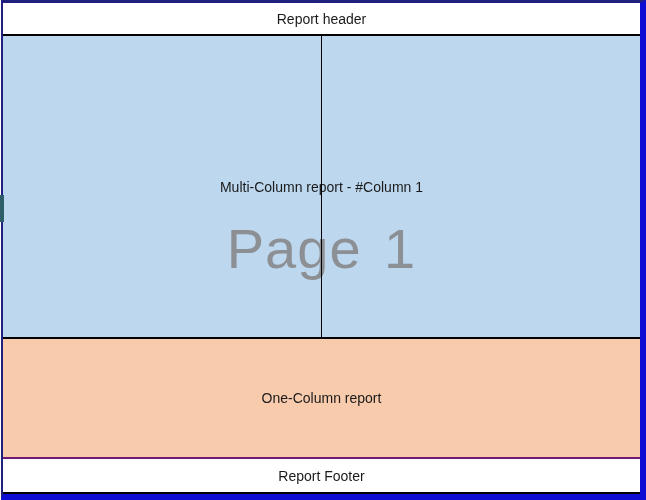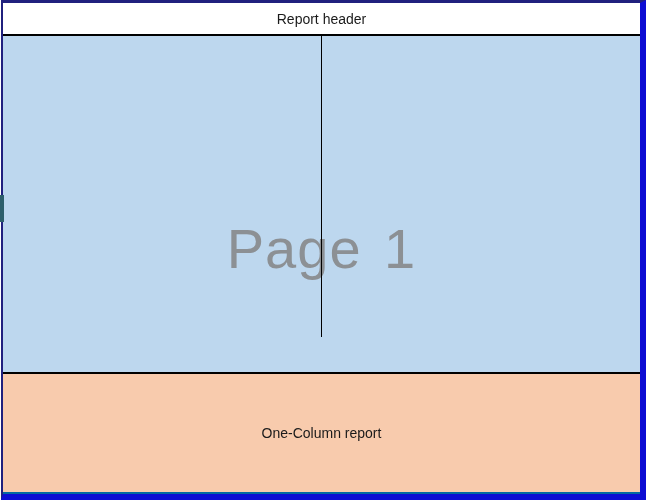--- a/index.html
+++ b/index.html
@@ -54,21 +54,21 @@
   }
   .column {
     flex: 1 1 50%;
     display: flex;
     align-items: center;
     justify-content: center;
   }
   .band-one-column {
     flex: 0 0 120px;
     background: #F8CBAD;
-    border-bottom: 2px solid #0369a1;
+    border-bottom: 2px solid #701a75;
   }
   .band-footer {
     flex: 0 0 35px;
     background: #FFFFFF;
     border-bottom: 2px solid #000000;
   }
   .column-divider {
     position: absolute;
     left: 318px;
     top: 33px;
@@ -103,26 +103,32 @@
 </head>
 <body>
 
 <div class="frame">
 
   <div class="band band-header">
     <span class="band-label">Report header</span>
   </div>
 
   <div class="band band-columns">
+    <div class="column">
+      <span class="band-label">Multi-Column report - #Column 1</span>
+    </div>
   </div>
 
   <div class="band band-one-column">
     <span class="band-label">One-Column report</span>
   </div>
 
+  <div class="band band-footer">
+    <span class="band-label">Report Footer</span>
+  </div>
 
   <div class="column-divider"></div>
 
   <div class="watermark">Page 1</div>
 
 </div>
 
 <div class="edge-marker"></div>
 
 </body></html>

